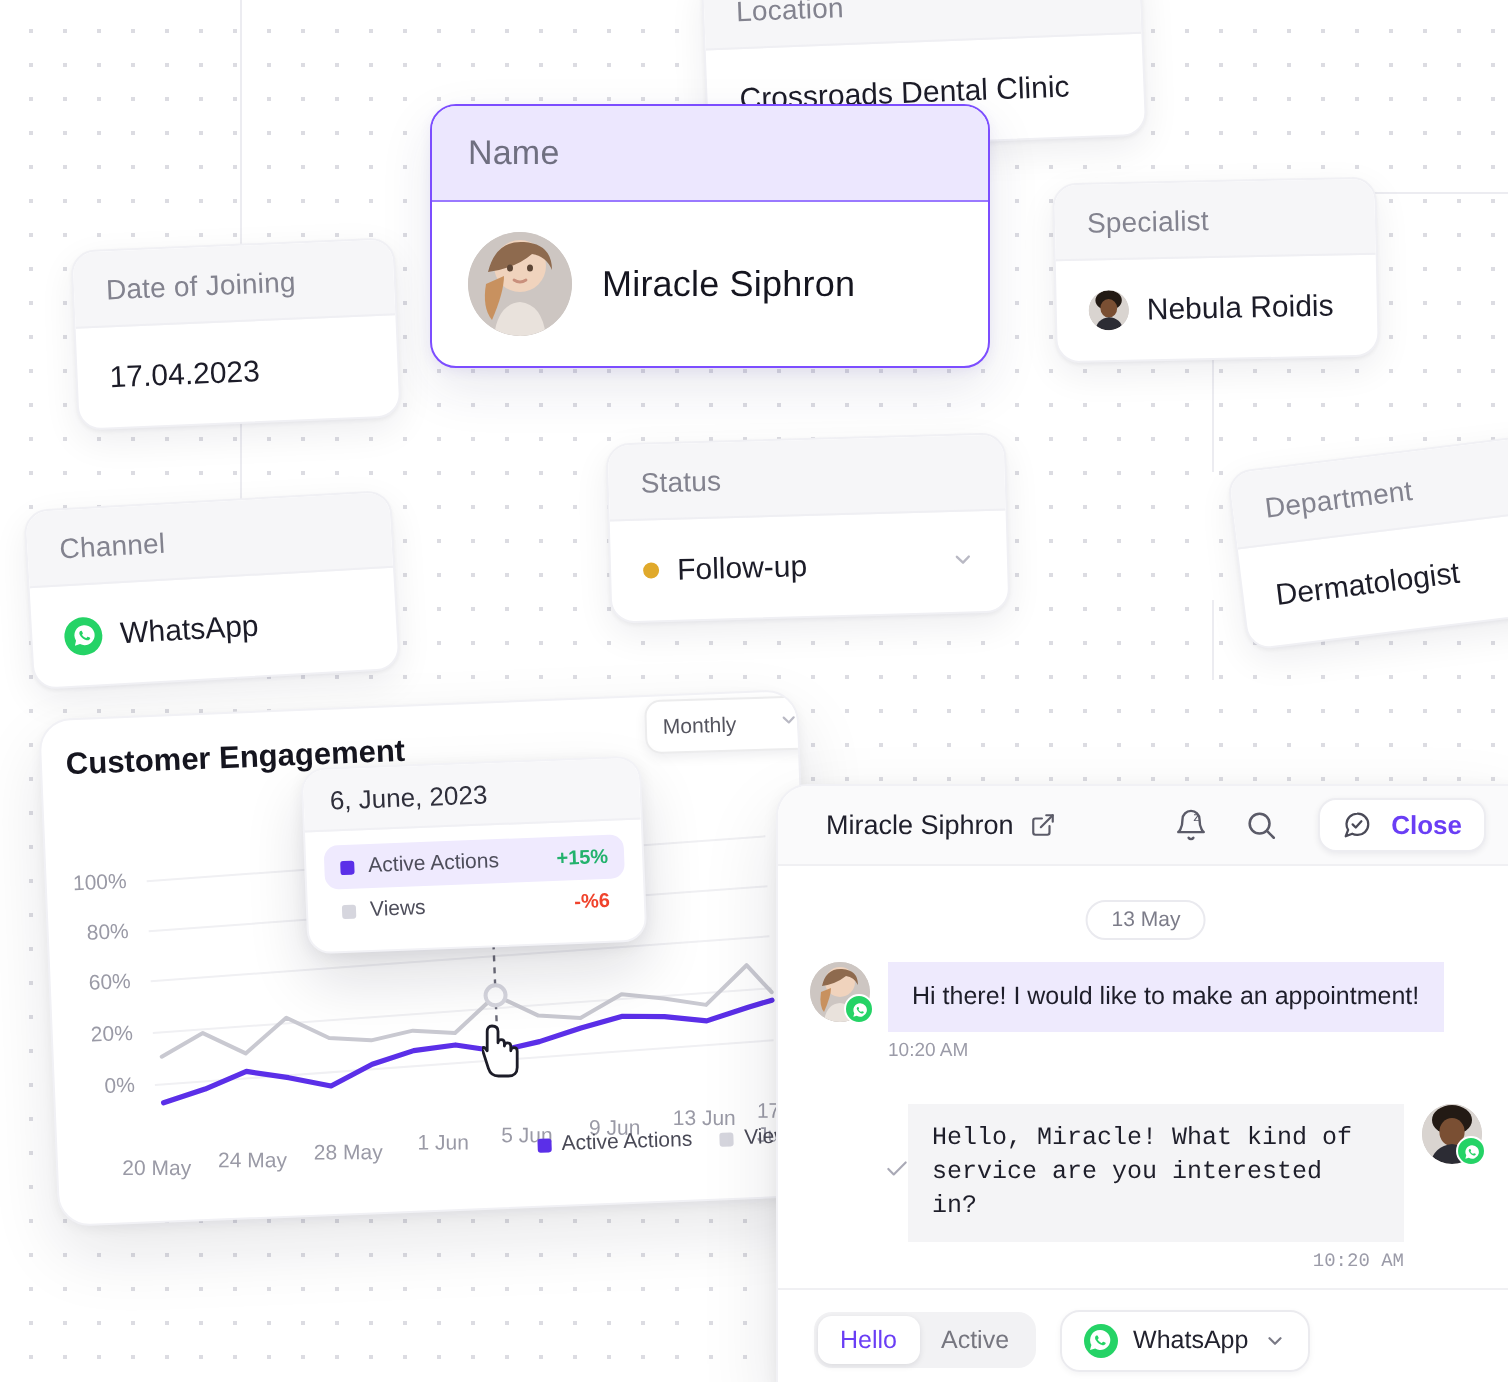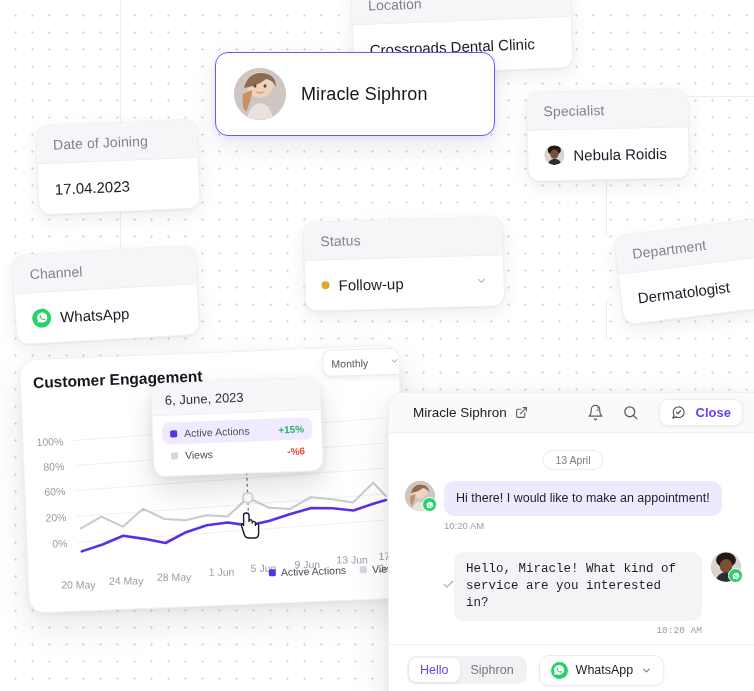--- a/index.html
+++ b/index.html
@@ -141,21 +141,21 @@
   .hicon{color:#5b5b68;display:flex;align-items:center;cursor:pointer;}
   #btn-close{margin-left:2px;display:flex;align-items:center;gap:10px;
     background:#fff;border:1px solid #ededf1;border-radius:9px;
     padding:5px 11px;box-shadow:0 1px 3px rgba(16,18,38,.07);
     color:#6a3ef5;font-size:13px;font-weight:bold;cursor:pointer;}
   #chat-body{position:relative;height:212px;padding:0 16px;}
   #date-chip{position:absolute;left:50%;transform:translateX(-50%);top:17px;
     border:1px solid #eaeaef;border-radius:14px;padding:3px 12px;
     font-size:10.5px;color:#7c7c89;background:#fff;}
   .msg-row{position:absolute;display:flex;align-items:flex-start;gap:9px;}
-  .bubble{border-radius:10px;padding:9px 12px;font-size:12.5px;line-height:1.35;
+  .bubble{border-radius:0;padding:9px 12px;font-size:12.5px;line-height:1.35;
     color:#1e1e2a;max-width:258px;}
   .bubble.inb{background:#eeeafd;}
   .bubble.outb{background:#f4f4f6;}
   .mtime{font-size:9.5px;color:#9b9ba8;margin-top:4px;}
   .ava-wrap{position:relative;flex:0 0 auto;}
   .ava-badge{position:absolute;right:-2px;bottom:-1px;width:13px;height:13px;
     border-radius:50%;background:#25d366;border:1.6px solid #fff;
     display:flex;align-items:center;justify-content:center;}
   .ava-badge svg{width:8px;height:8px;}
   #chat-footer{position:absolute;bottom:0;left:0;right:0;height:50px;
@@ -185,20 +185,21 @@
   <div class="conn hline" style="left:606px;top:96px;width:148px;"></div>
 
   <div class="card" id="card-location">
     <div class="chead">Location</div>
     <div class="cbody">
       <span>Crossroads Dental Clinic</span>
     </div>
   </div>
 
   <div class="card" id="card-name">
+    <div class="chead">Name</div>
     <div class="cbody">
       <span class="ava" style="width:52px;height:52px;">
         <svg width="52" height="52" viewBox="0 0 52 52">
           <defs>
               <clipPath id="c1">
                 <circle cx="26" cy="26" r="26"></circle>
               </clipPath>
             </defs>
           <g clip-path="url(#c1)">
             <rect width="52" height="52" fill="#cdc6c2"></rect>
@@ -388,21 +389,21 @@
           <svg width="15" height="15" viewBox="0 0 24 24" fill="none" stroke="currentColor" stroke-width="1.8" stroke-linecap="round" stroke-linejoin="round">
               <path d="M21 11.5a8.4 8.4 0 01-9 8.4 8.5 8.5 0 01-3.8-.9L3 21l1.9-5.1A8.4 8.4 0 013.6 11 8.5 8.5 0 0112 3a8.4 8.4 0 019 8.5z"></path>
               <polyline points="8.5 11.5 11 14 15.5 9"></polyline>
             </svg>
         </span>
         <span>Close</span>
       </span>
     </div>
 
     <div id="chat-body">
-      <div id="date-chip">13 April</div>
+      <div id="date-chip">13 May</div>
 
       <div class="msg-row" style="left:16px;top:48px;">
         <span class="ava-wrap">
           <span class="ava" style="display:block;width:30px;height:30px;">
             <svg width="30" height="30" viewBox="0 0 30 30">
               <defs>
                   <clipPath id="c3">
                     <circle cx="15" cy="15" r="15"></circle>
                   </clipPath>
                 </defs>
@@ -458,21 +459,21 @@
                 <path d="M12 2a10 10 0 00-8.6 15L2 22l5.2-1.4A10 10 0 1012 2zm5.3 14c-.2.6-1.2 1.2-1.7 1.2-.5.1-1 .1-1.6-.1-.4-.1-.9-.3-1.5-.6-2.6-1.1-4.3-3.8-4.4-4-.1-.2-1-1.4-1-2.6s.6-1.8.9-2.1c.2-.2.5-.3.7-.3h.5c.2 0 .4 0 .6.4l.8 1.9c.1.1.1.3 0 .5l-.3.4-.4.4c-.1.1-.3.3-.1.6.2.3.7 1.2 1.5 1.9 1 .9 1.8 1.1 2.1 1.3.3.1.4.1.6-.1l.8-.9c.2-.2.4-.2.6-.1l1.8.8c.2.1.4.2.4.3.1.2.1.7-.1 1.2z"></path>
               </svg>
           </span>
         </span>
       </div>
     </div>
 
     <div id="chat-footer">
       <div id="seg">
         <span class="sgi on">Hello</span>
-        <span class="sgi">Siphron</span>
+        <span class="sgi">Active</span>
       </div>
       <div id="channel-select">
         <span class="wa">
           <svg viewBox="0 0 24 24" fill="#fff">
               <path d="M12 2a10 10 0 00-8.6 15L2 22l5.2-1.4A10 10 0 1012 2zm5.3 14c-.2.6-1.2 1.2-1.7 1.2-.5.1-1 .1-1.6-.1-.4-.1-.9-.3-1.5-.6-2.6-1.1-4.3-3.8-4.4-4-.1-.2-1-1.4-1-2.6s.6-1.8.9-2.1c.2-.2.5-.3.7-.3h.5c.2 0 .4 0 .6.4l.8 1.9c.1.1.1.3 0 .5l-.3.4-.4.4c-.1.1-.3.3-.1.6.2.3.7 1.2 1.5 1.9 1 .9 1.8 1.1 2.1 1.3.3.1.4.1.6-.1l.8-.9c.2-.2.4-.2.6-.1l1.8.8c.2.1.4.2.4.3.1.2.1.7-.1 1.2z"></path>
             </svg>
         </span>
         <span>WhatsApp</span>
         <span class="chev" style="color:#7a7a86;display:flex;">
           <svg width="11" height="11" viewBox="0 0 24 24" fill="none" stroke="currentColor" stroke-width="2.4" stroke-linecap="round" stroke-linejoin="round">

